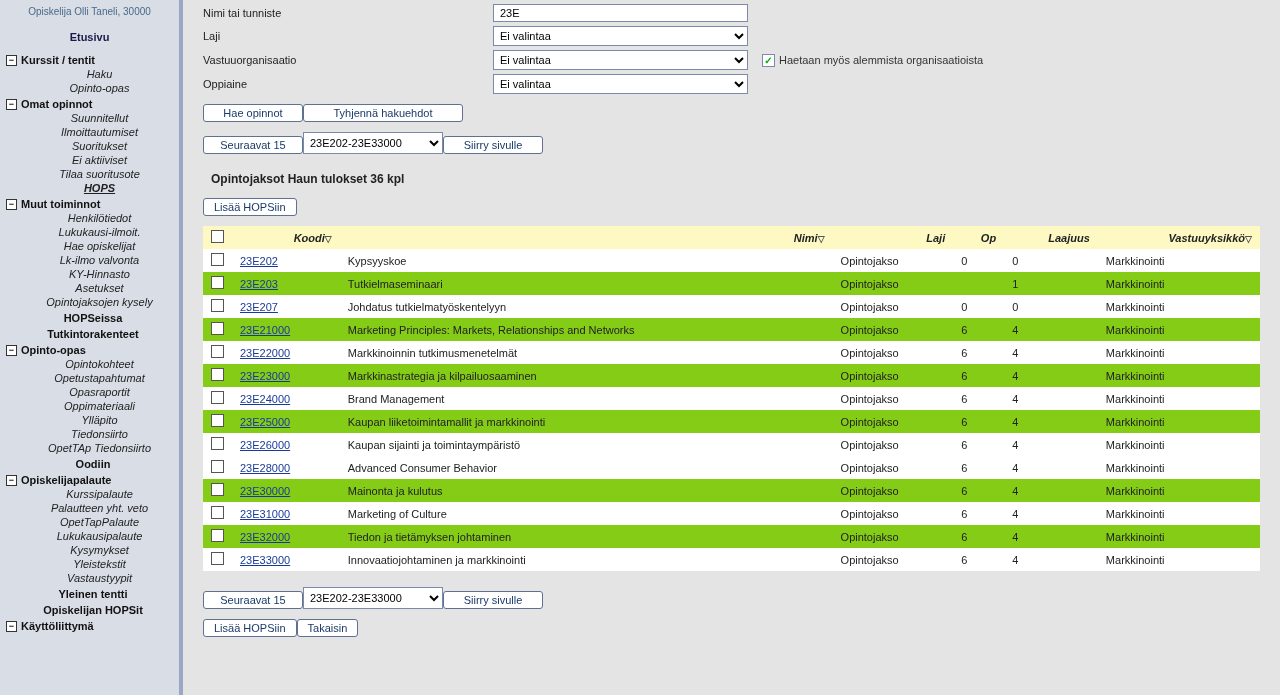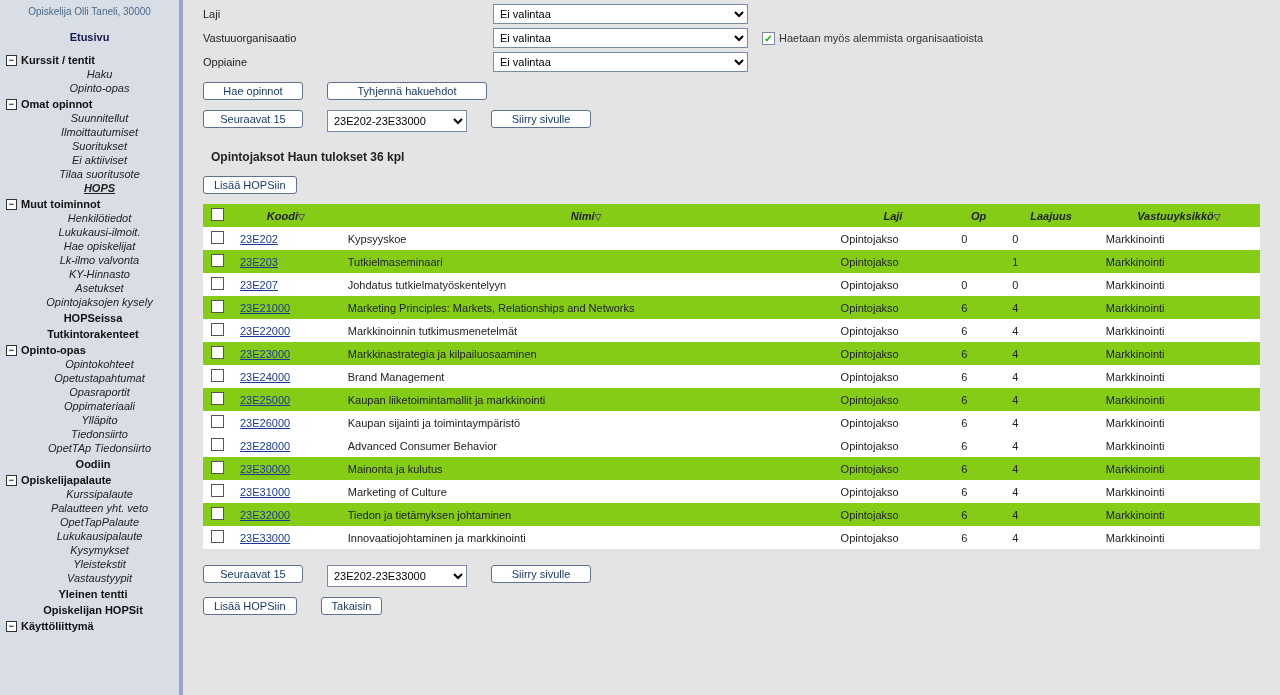--- a/index.html
+++ b/index.html
@@ -92,21 +92,21 @@
   .chk {
     width: 13px; height: 13px;
     border: 1px solid #7a8aa8;
     background: #fff;
     display: inline-flex;
     align-items: center; justify-content: center;
     color: #0a0;
     font-size: 10px;
     font-weight: bold;
   }
-  .btn-row { margin: 10px 0; display: flex; gap: 24px; align-items: flex-start; }
+  .btn-row { margin: 10px 0; display: flex; gap: 0; align-items: flex-end; }
   .btn {
     background: #fff;
     border: 1px solid #607090;
     border-radius: 3px;
     padding: 2px 12px;
     font-family: inherit;
     font-size: 11px;
     color: #1a3a6a;
     cursor: pointer;
     min-width: 100px;
@@ -127,22 +127,22 @@
     color: #222;
     margin: 18px 0 12px 8px;
     font-size: 12px;
   }
   table.results {
     width: 100%;
     border-collapse: collapse;
     background: #fff;
   }
   table.results th {
-    background: #84cc16;
-    text-align: center;
+    background: #fef9c3;
+    text-align: right;
     font-size: 11px;
     padding: 4px 8px;
     font-style: italic;
     font-weight: bold;
     color: #222;
   }
   table.results th.first { width: 26px; }
   table.results td {
     padding: 4px 8px;
     font-size: 11px;
@@ -248,20 +248,24 @@
         <div class="nav-head">
           <span class="toggle">−</span>
           <span>Käyttöliittymä</span>
         </div>
       </div>
     </div>
 </div>
 
 <div class="main">
 
+  <div class="form-row">
+    <div class="form-label">Nimi tai tunniste</div>
+    <input class="form-input" value="23E" style="">
+  </div>
   <div class="form-row">
     <div class="form-label">Laji</div>
     <select class="form-select"><option>Ei valintaa</option></select>
   </div>
   <div class="form-row">
     <div class="form-label">Vastuuorganisaatio</div>
     <select class="form-select"><option>Ei valintaa</option></select>
     <span class="chk-lbl">
       <span class="chk">✓</span>
       <span>Haetaan myös alemmista organisaatioista</span>

